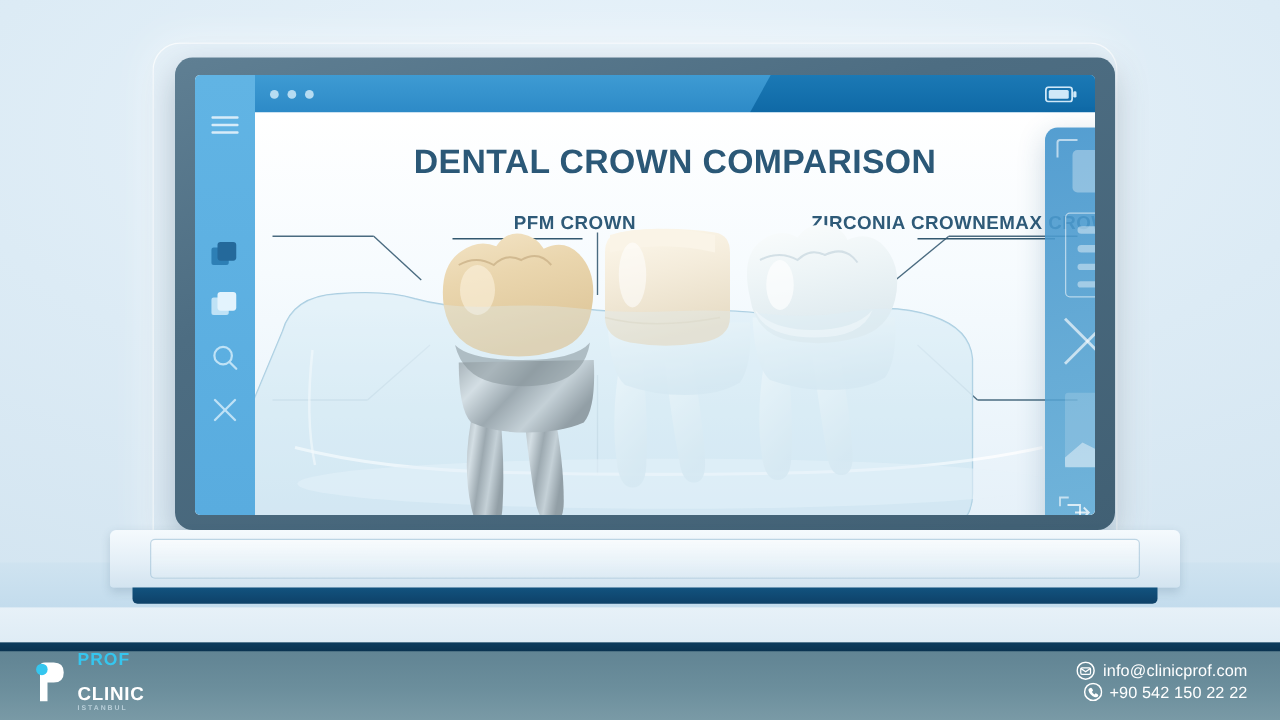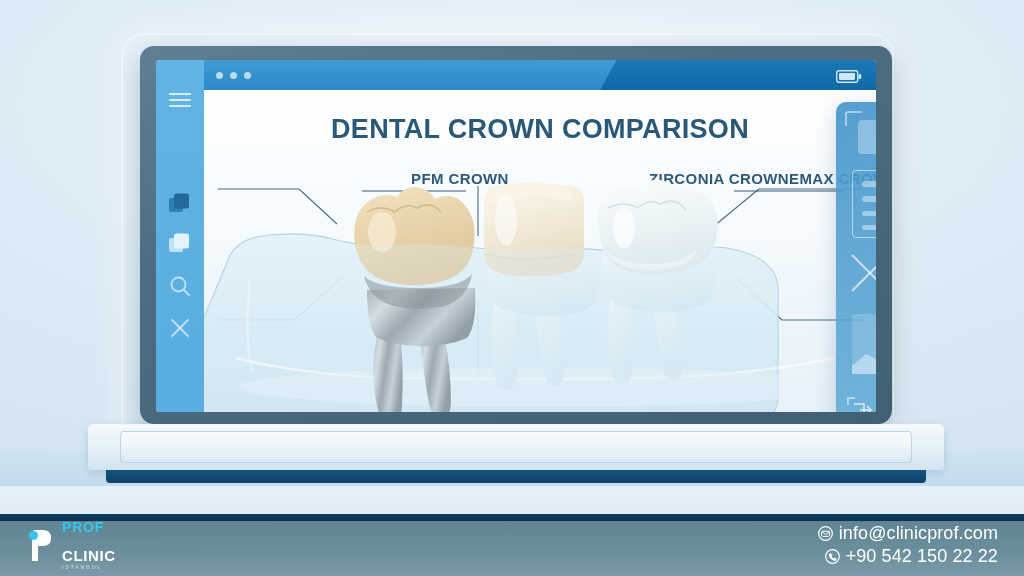--- a/index.html
+++ b/index.html
@@ -146,21 +146,21 @@
     background:linear-gradient(180deg,#0c3c5e 0%,#0a3350 100%);
   }
   #logo { display:flex; align-items:center; gap:8px; }
   #logo-text { line-height:1; }
   #logo-prof  { font-size:14px; font-weight:800; color:#35c6ef; letter-spacing:.8px; }
   #logo-clinic{ font-size:15px; font-weight:800; color:#ffffff; letter-spacing:.6px; margin-top:14px;}
   #logo-city  { font-size:5.5px; font-weight:600; color:#b9cfd9; letter-spacing:1.6px; margin-top:2px;}
   #contact { text-align:right; }
   .contact-row {
     display:flex; align-items:center; justify-content:flex-end; gap:6px;
-    color:#ffffff; font-size:18px; font-weight:500; letter-spacing:.1px;
+    color:#ffffff; font-size:13px; font-weight:500; letter-spacing:.1px;
     margin:2px 0;
   }
 </style>
 </head>
 <body>
 
 <div id="scene">
 
   <div class="desk-line desk-top"></div>
   <div class="desk-line desk-body"></div>

